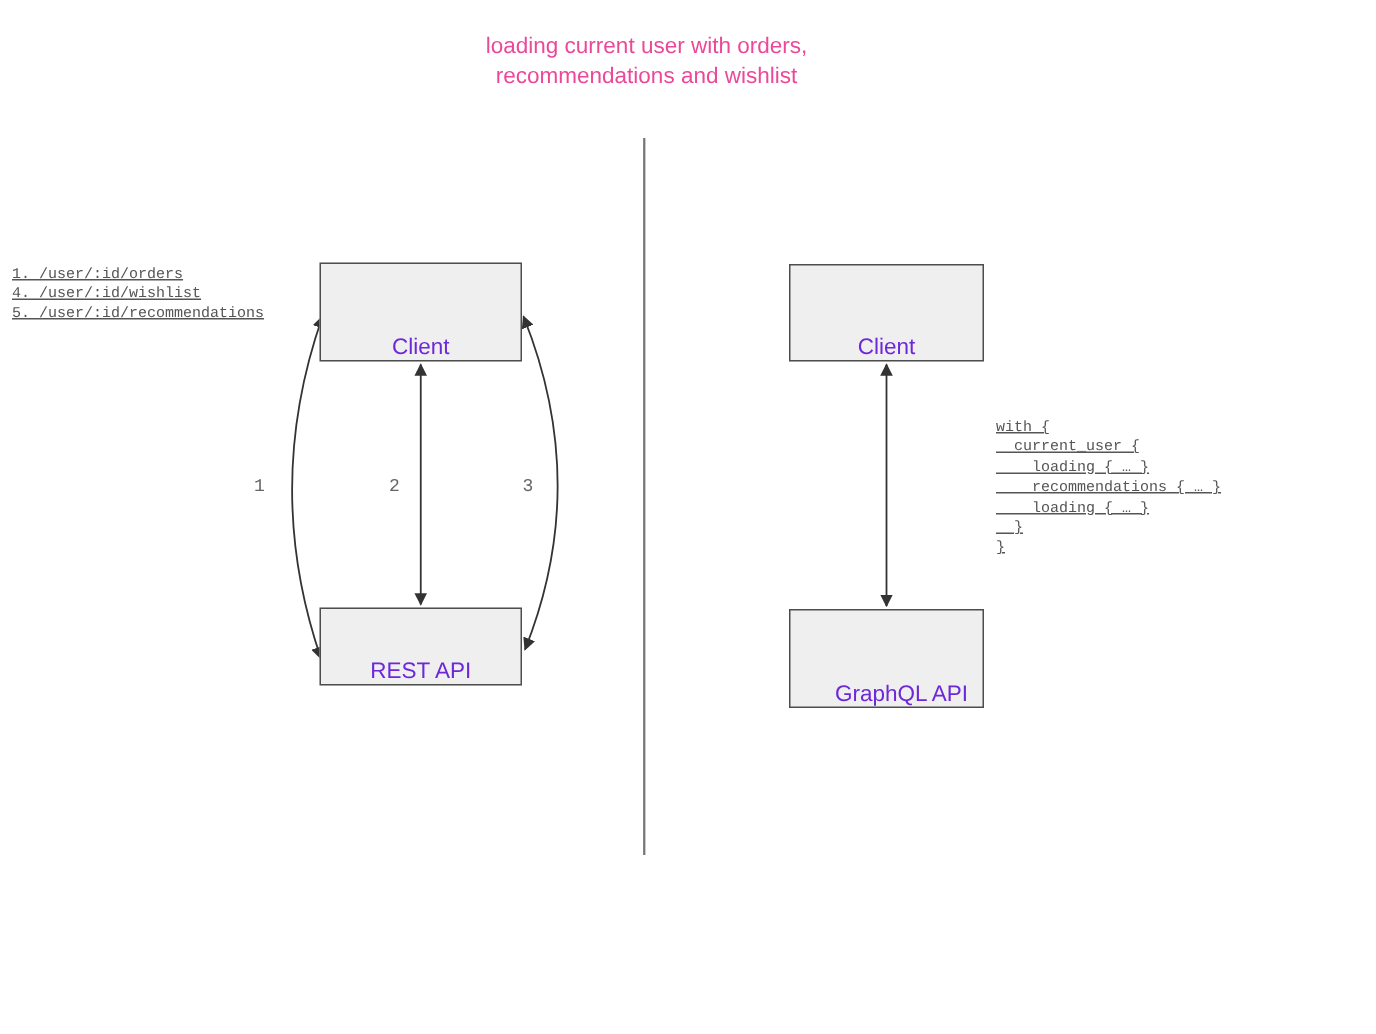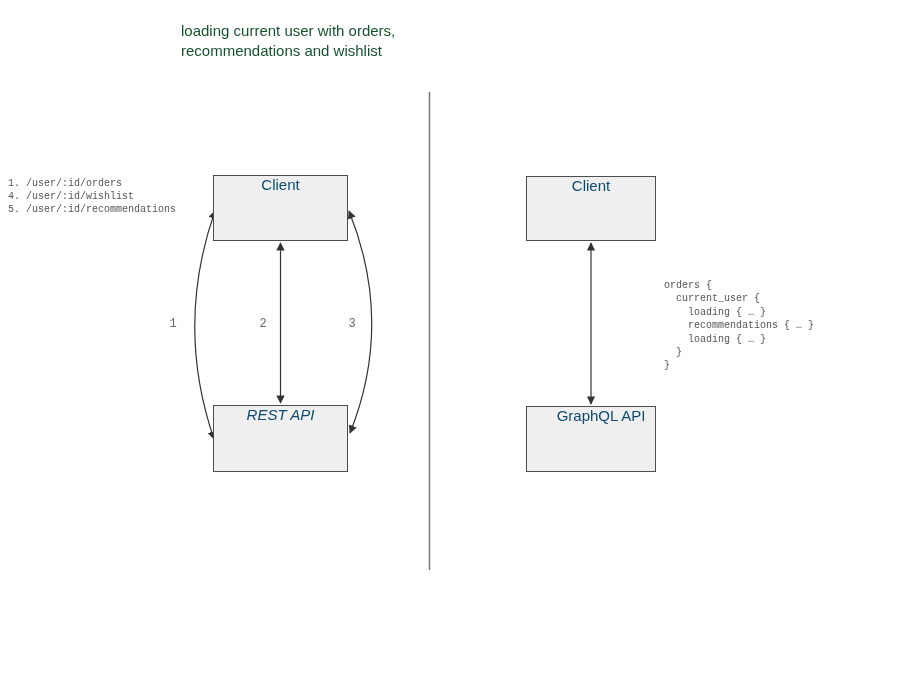--- a/index.html
+++ b/index.html
@@ -21,48 +21,49 @@
     top: 0;
     width: 917px;
     height: 689px;
     pointer-events: none;
   }
   .title {
     position: absolute;
     left: 181px;
     top: 21px;
     width: 500px;
+    text-align: center;
     font-size: 15px;
     line-height: 20px;
-    color: #14532d;
+    color: #ec4899;
     white-space: pre-line;
   }
   .node {
     position: absolute;
     background: #efefef;
     border: 1.5px solid #4d4d4d;
     box-sizing: border-box;
     display: flex;
-    align-items: flex-start;
+    align-items: flex-end;
     justify-content: center;
     font-size: 15px;
-    color: #0c4a6e;
+    color: #6d28d9;
   }
   .node-client-rest    { left: 213px; top: 175px; width: 135px; height: 66px; }
-  .node-rest-api       { left: 213px; top: 405px; width: 135px; height: 67px; font-style: italic; }
+  .node-rest-api       { left: 213px; top: 405px; width: 135px; height: 52px; }
   .node-client-graphql { left: 526px; top: 176px; width: 130px; height: 65px; }
   .node-graphql-api    { left: 526px; top: 406px; width: 130px; height: 66px; padding-left: 20px; }
   .code {
     position: absolute;
     font-family: "Liberation Mono", "DejaVu Sans Mono", monospace;
     font-size: 10px;
     line-height: 13px;
     color: #555555;
   }
-  .code div { white-space: pre; }
+  .code div { white-space: pre; text-decoration: underline; }
   .rest-endpoints { left: 8px;   top: 177px; }
   .graphql-query  { left: 664px; top: 279px; line-height: 13.4px; }
   .edge-label {
     position: absolute;
     transform: translate(-50%, -50%);
     font-family: "Liberation Mono", "DejaVu Sans Mono", monospace;
     font-size: 12px;
     color: #666666;
   }
   .edge-label-1 { left: 173px; top: 324px; }
@@ -112,21 +113,21 @@
     <span>REST API</span>
   </div>
   <div class="node node-client-graphql">
     <span>Client</span>
   </div>
   <div class="node node-graphql-api">
     <span>GraphQL API</span>
   </div>
 
   <div class="code graphql-query">
-    <div>orders {</div>
+    <div>with {</div>
     <div>  current_user {</div>
     <div>    loading { … }</div>
     <div>    recommendations { … }</div>
     <div>    loading { … }</div>
     <div>  }</div>
     <div>}</div>
   </div>
 
 </div>
 

